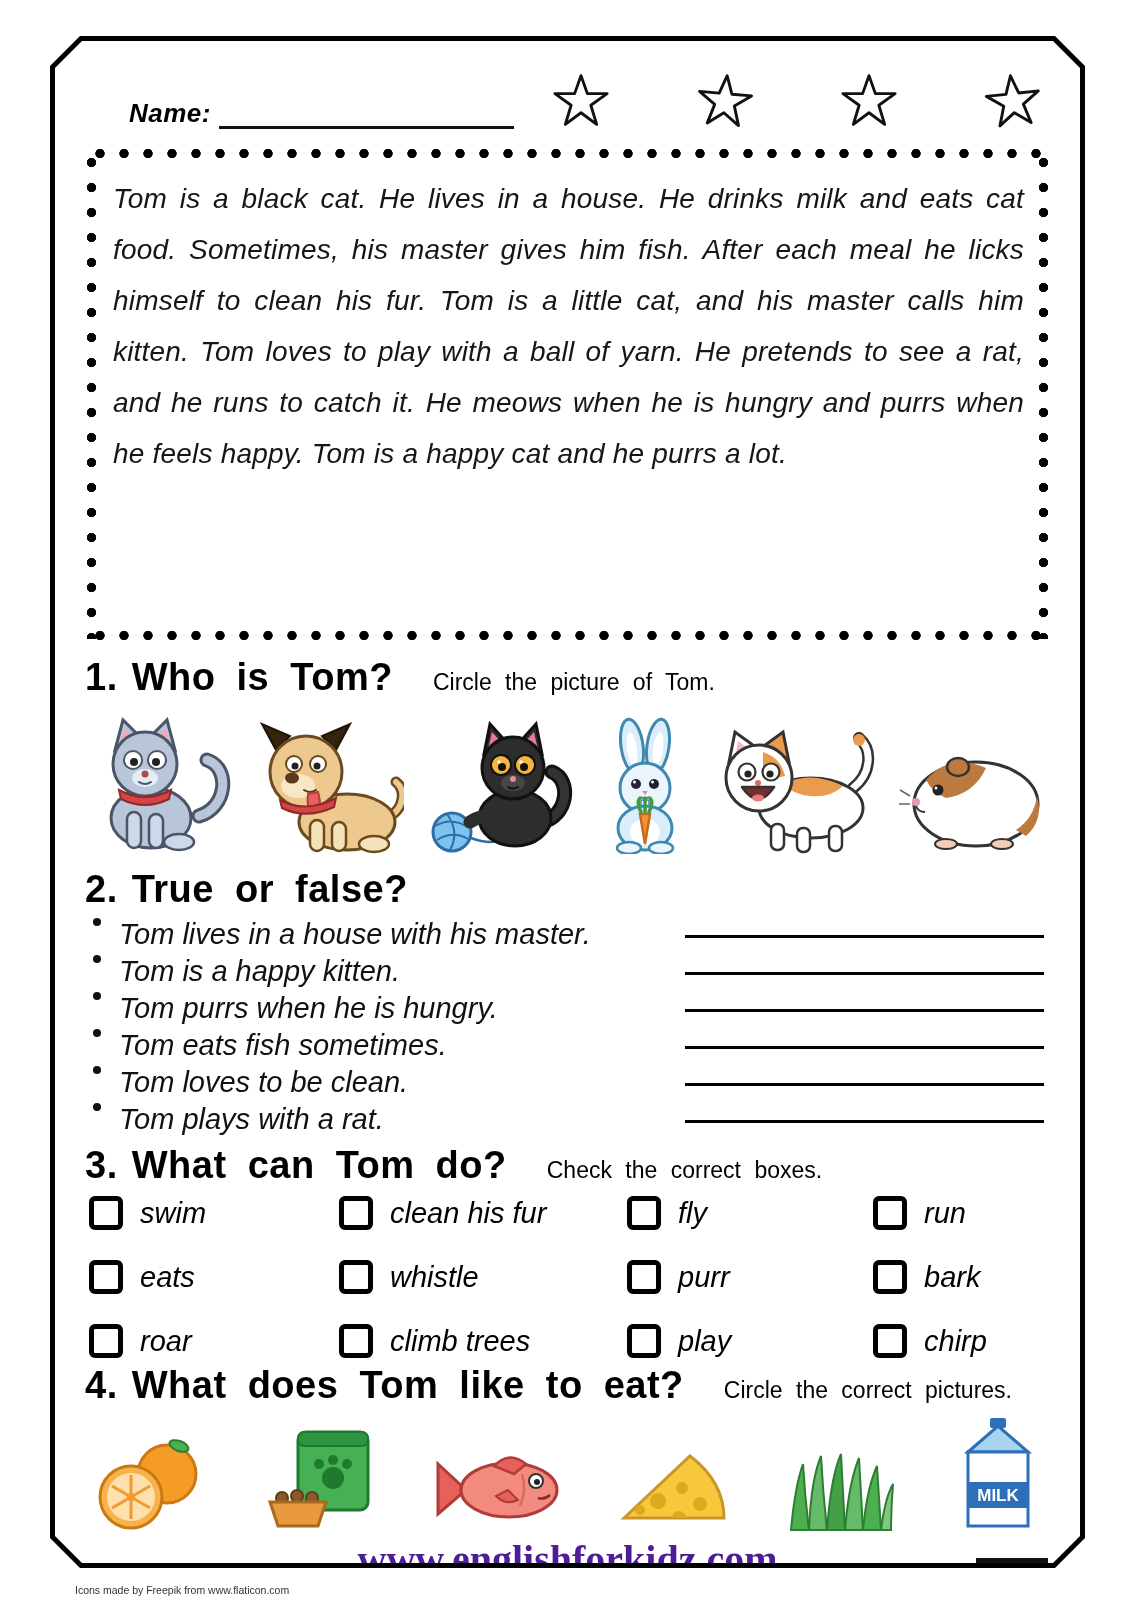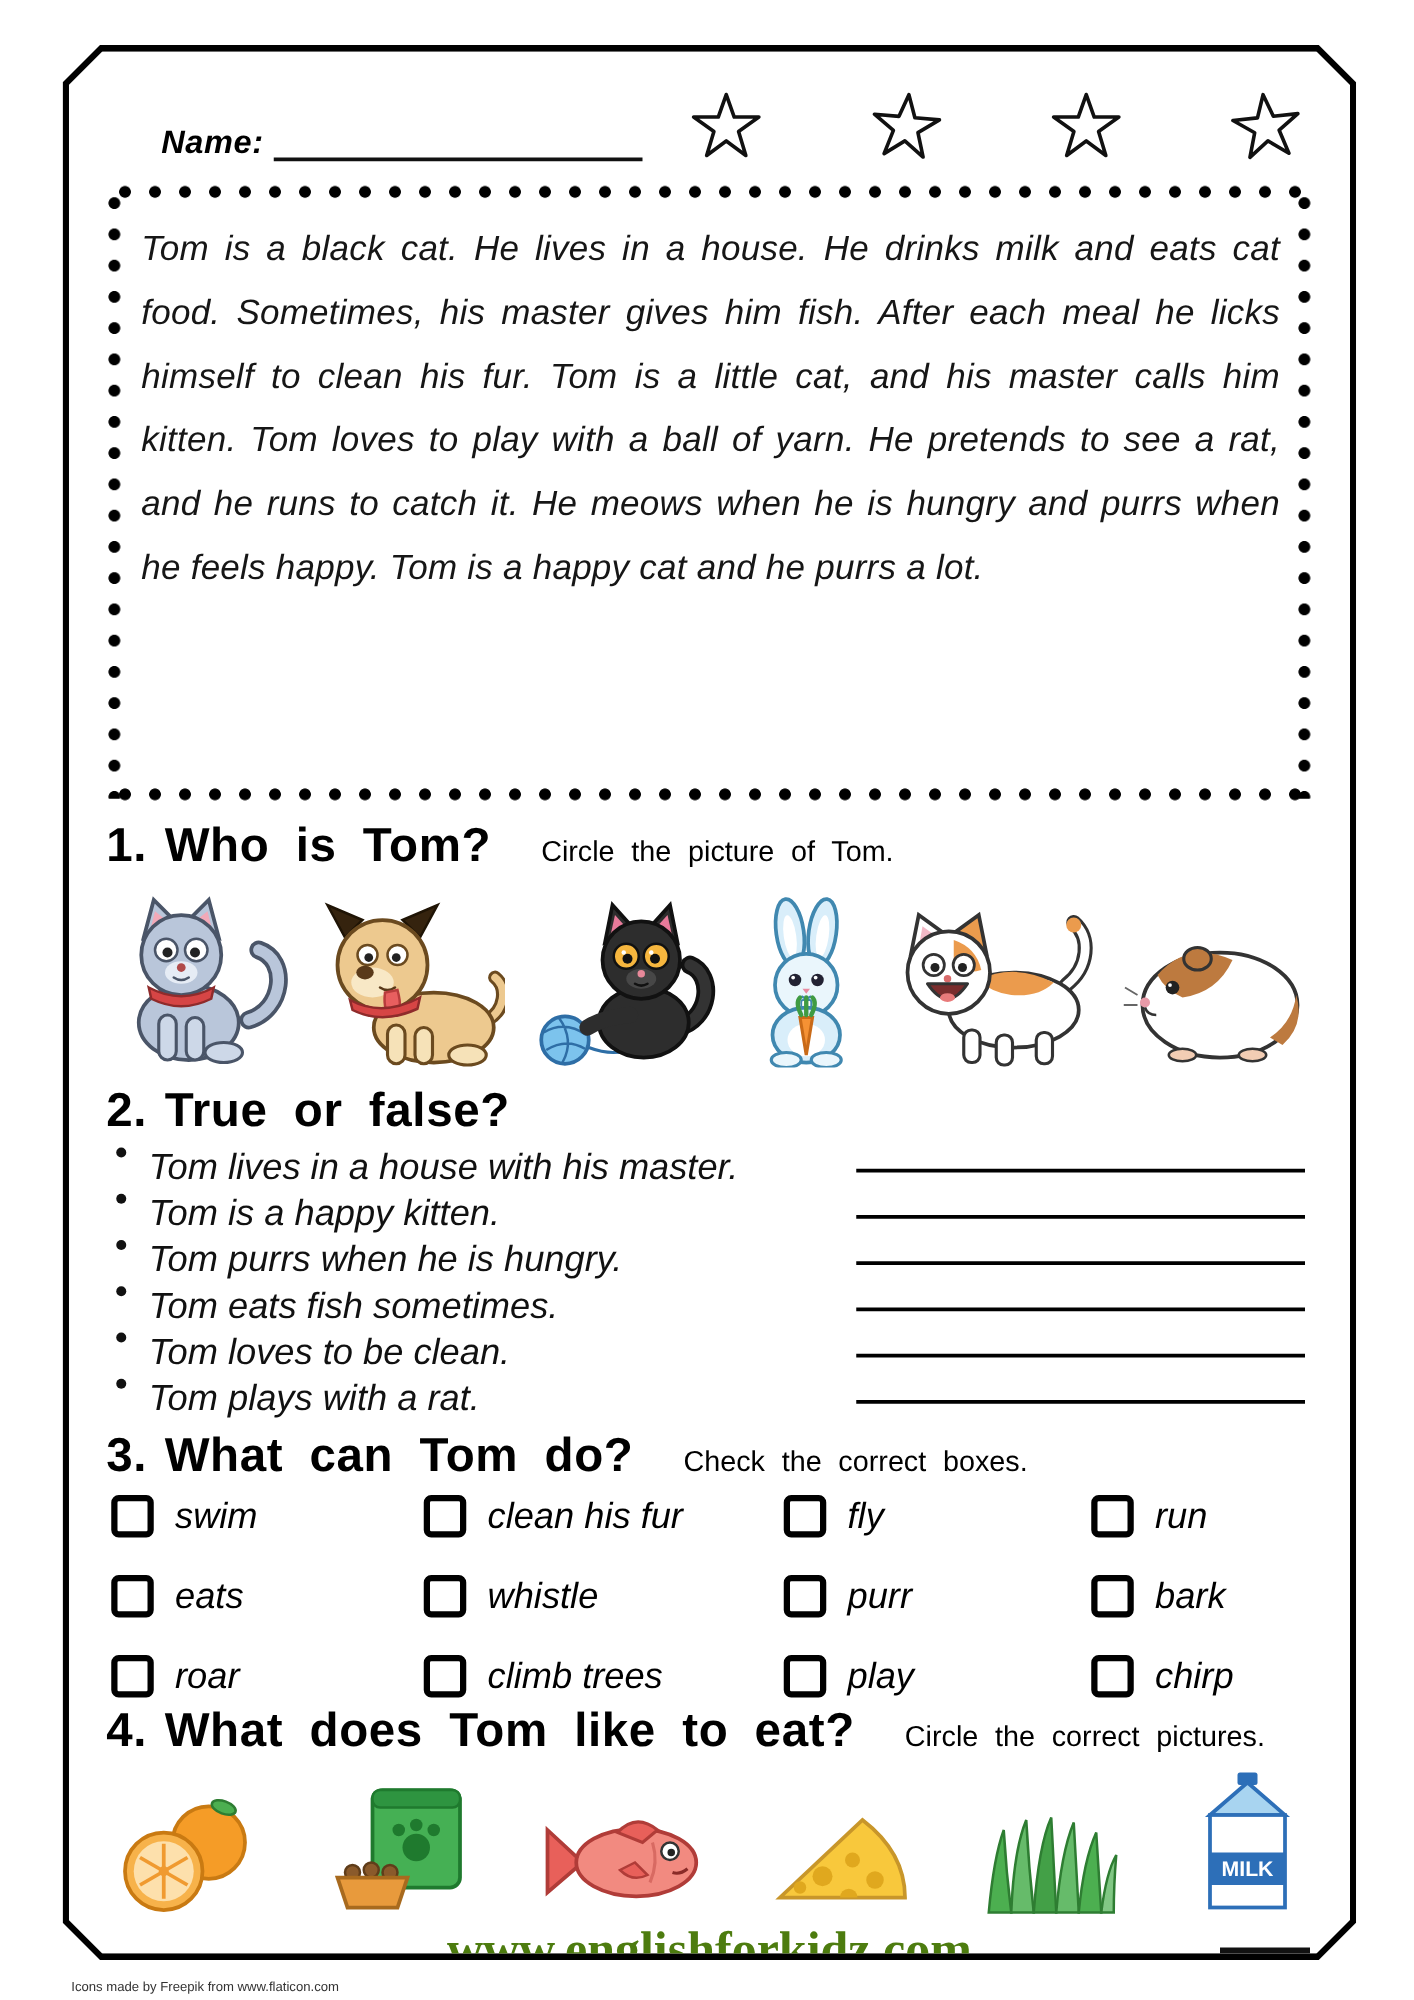--- a/index.html
+++ b/index.html
@@ -63,24 +63,24 @@
   .check-cell { display:flex; align-items:center; }
   .checkbox { width:34px; height:34px; border:5px solid #000; border-radius:6px; background:#fff; flex:0 0 auto; }
   .check-label { font-size:29px; font-style:italic; margin-left:17px; white-space:nowrap; }
 
   
   .q4-head { margin-top:6px; height:46px; }
   .food-row { margin-top:4px; display:flex; align-items:flex-end; justify-content:space-between; height:118px; padding:0 8px; }
 
   
   .footer-row { position:relative; margin-top:4px; text-align:center; height:52px; }
-  .footer-url { font-family:"Liberation Serif", serif; font-weight:bold; font-size:40px; color:#4d7c0f; }
+  .footer-url { font-family:"Liberation Serif", serif; font-weight:bold; font-size:40px; color:#4c1d95; }
   .footer-line { position:absolute; right:2px; top:22px; width:72px; height:5px; background:#111; }
 
-  .credit { position:absolute; left:57px; bottom:4px; font-size:10.5px; color:#333; }
+  .credit { position:absolute; left:75px; bottom:4px; font-size:10.5px; color:#333; }
 </style>
 </head>
 <body>
 
 <div class="page">
   <div class="frame">
     <div class="frame-inner">
       <div class="content">
 
         <div class="header-row">

